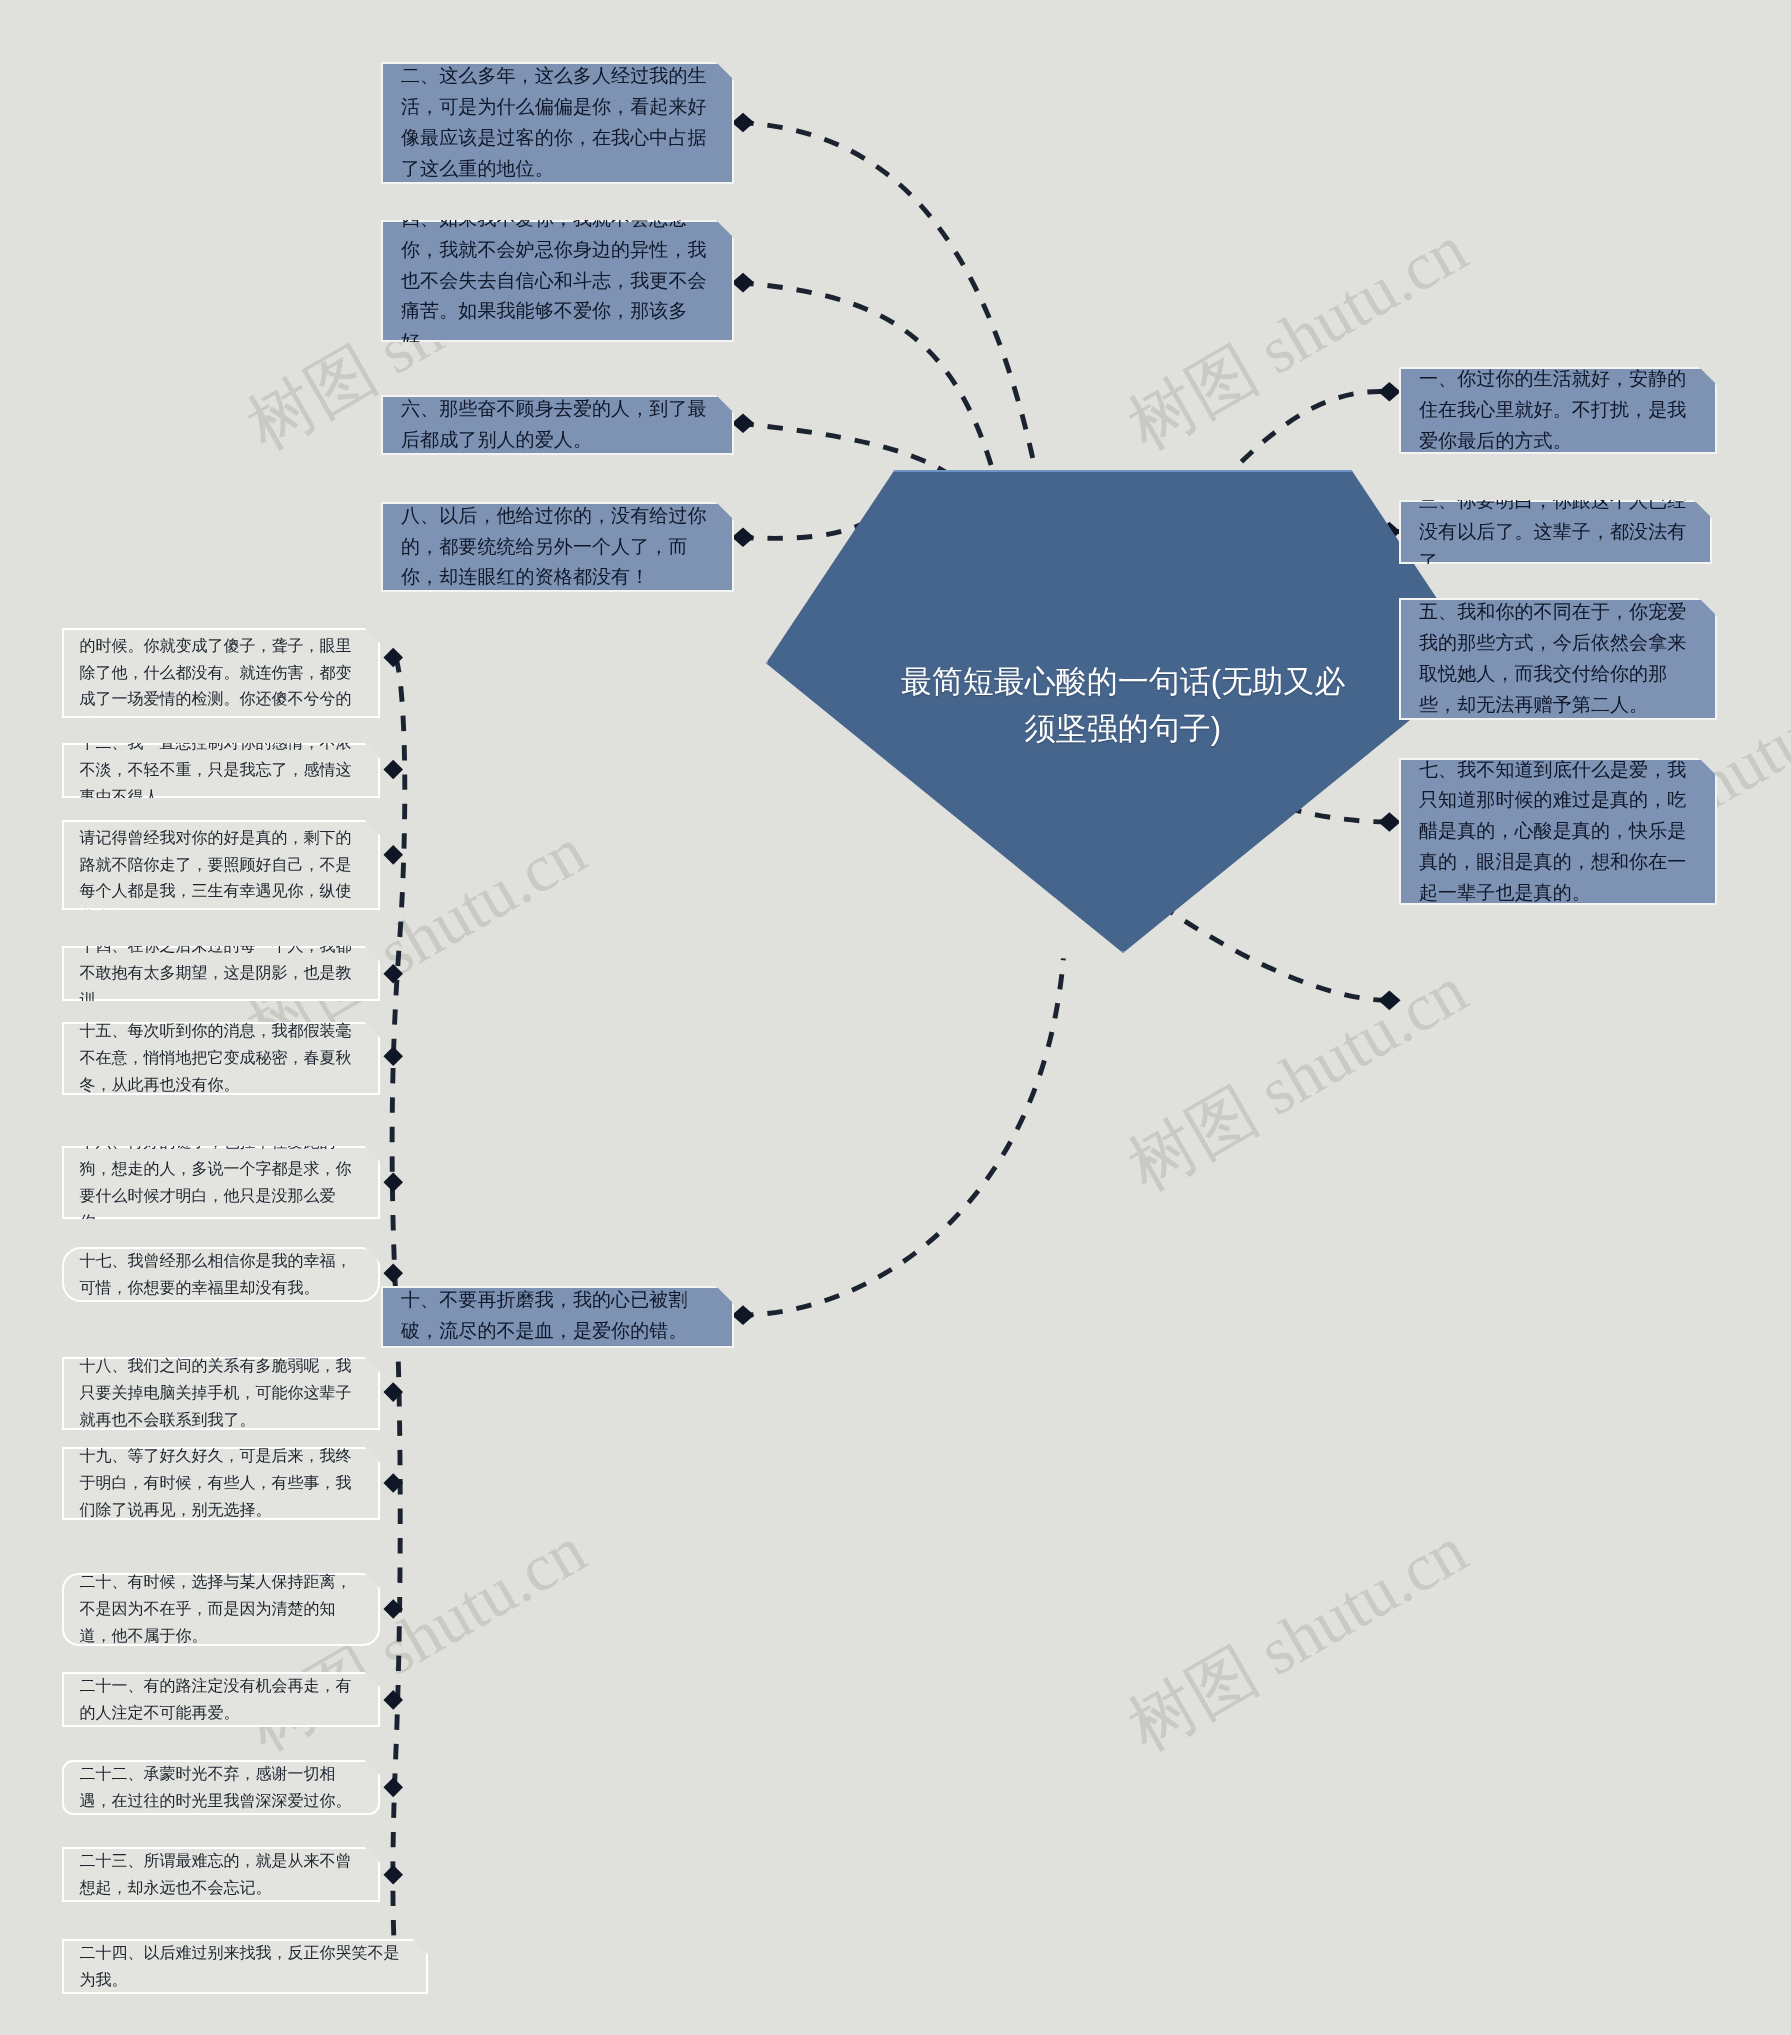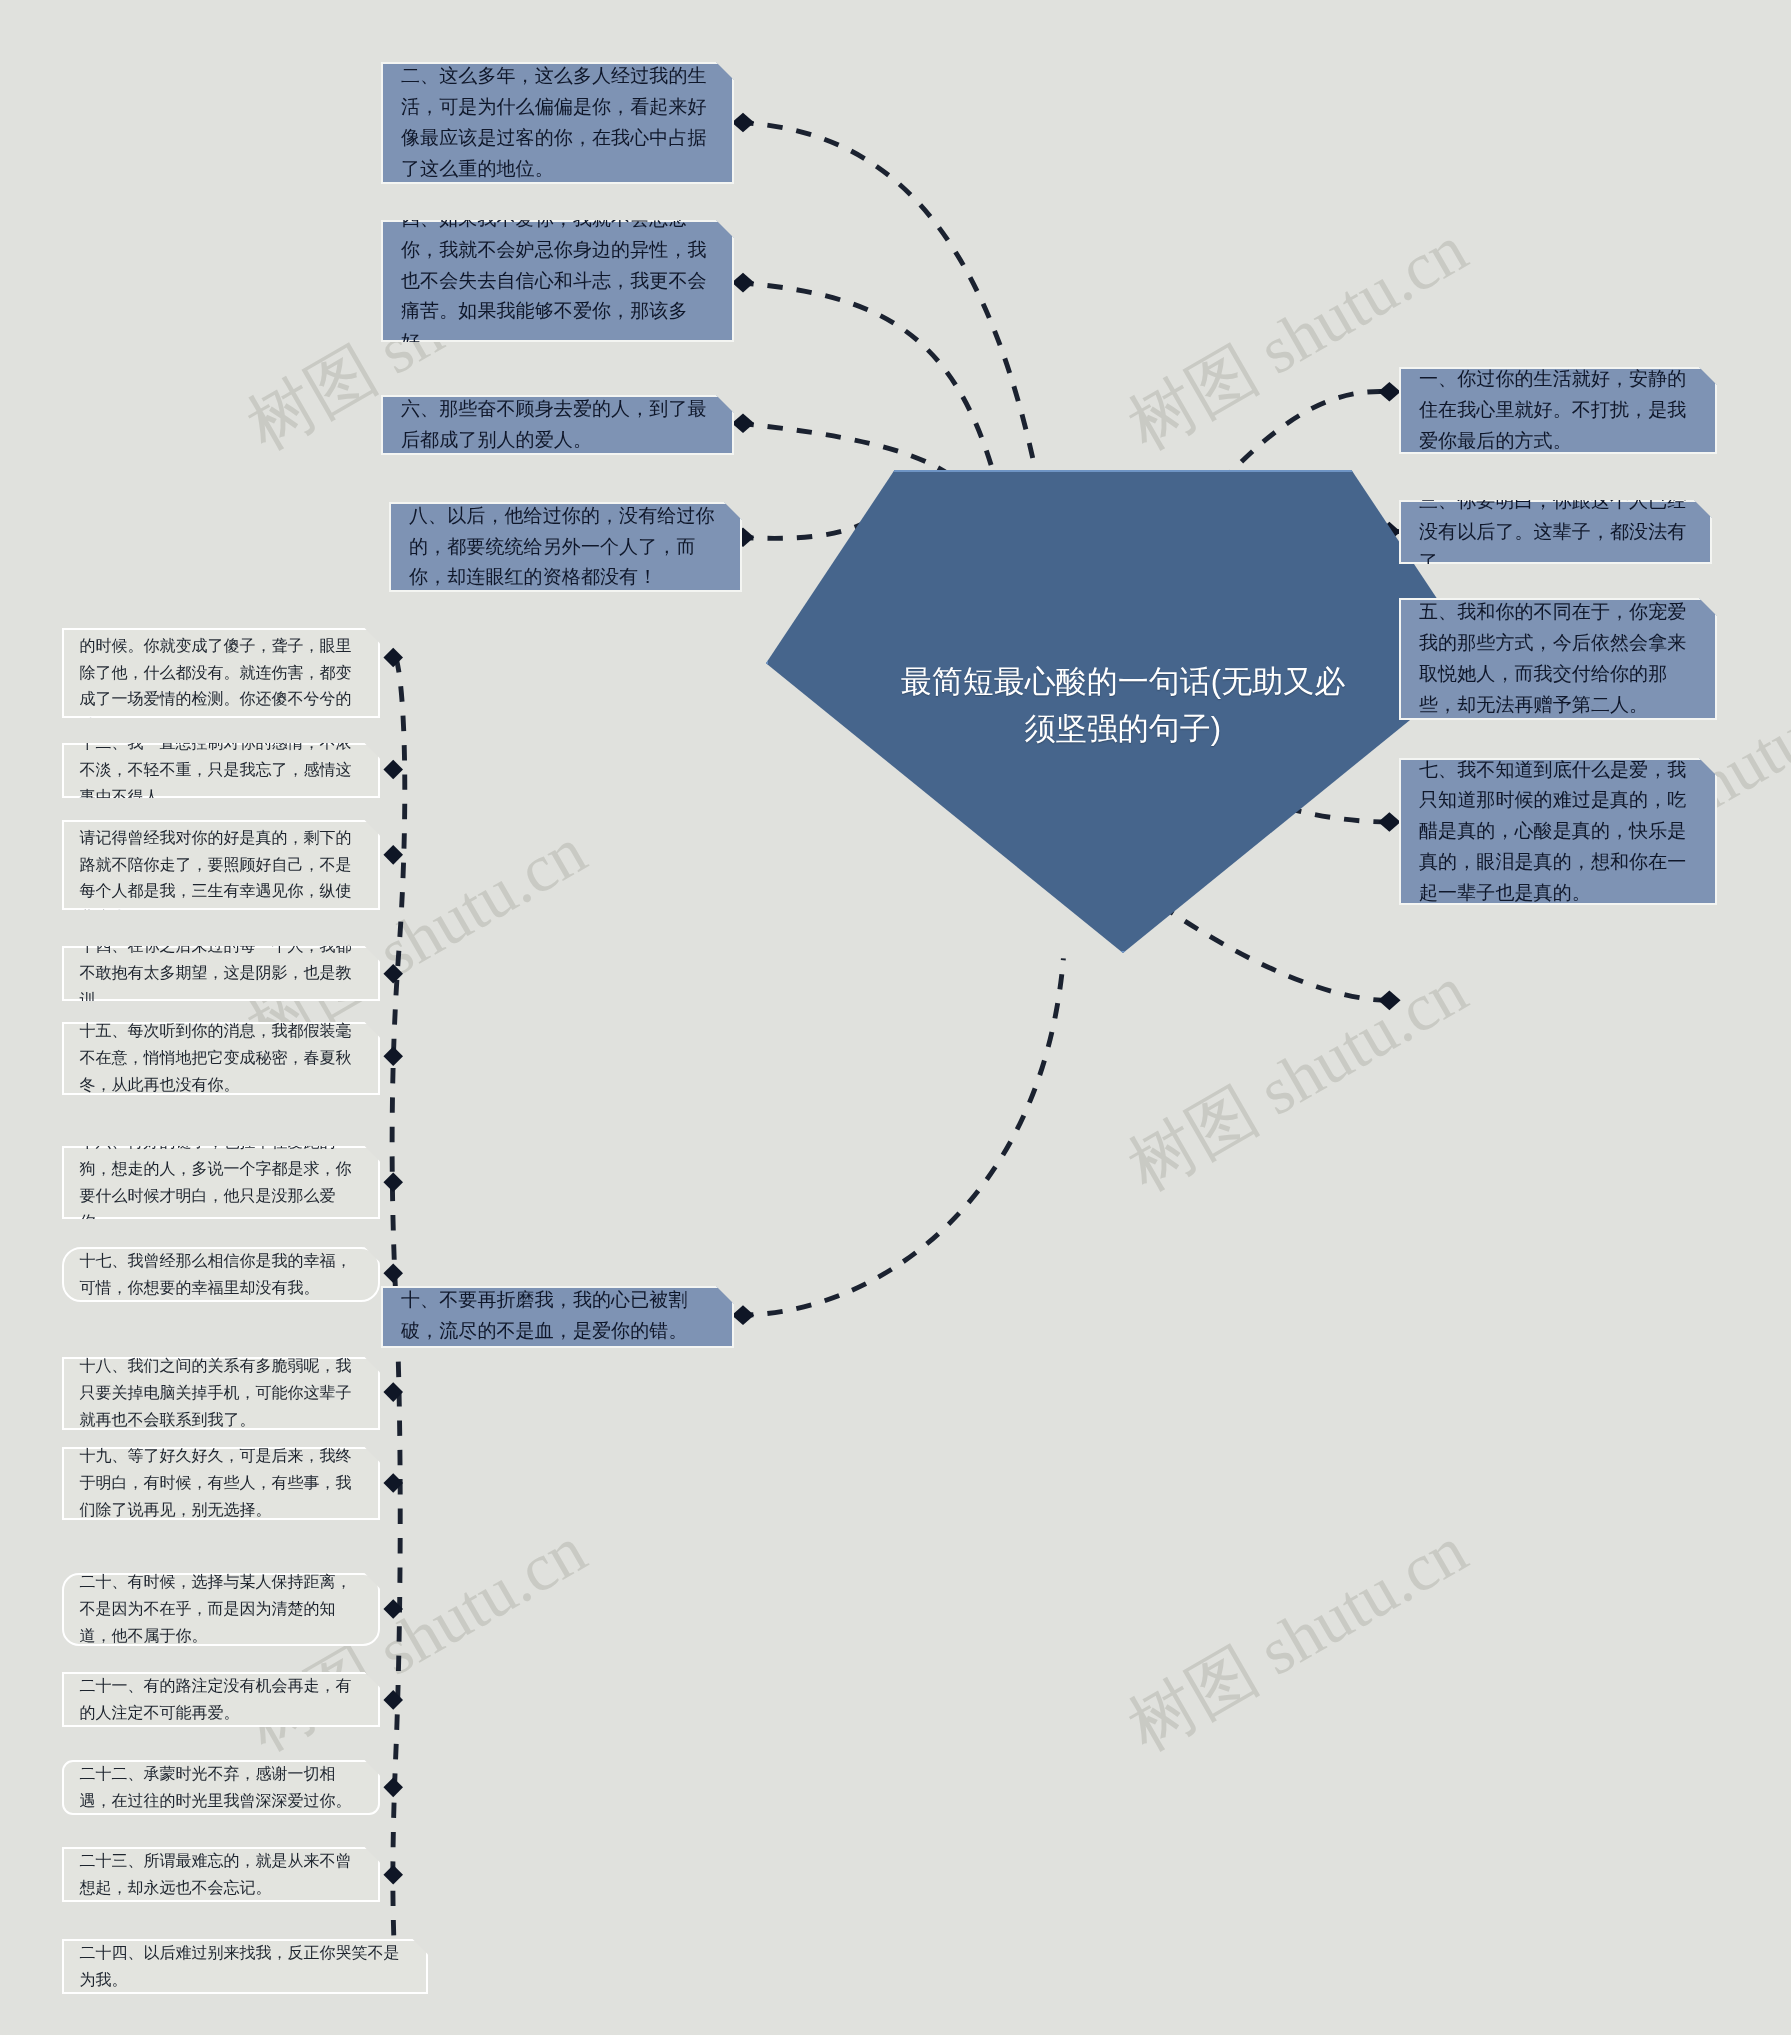--- a/index.html
+++ b/index.html
@@ -156,21 +156,21 @@
   </div>
 
   <div class="node-blue" style="left:381px;top:220px;width:353px;height:122px;">
     <span>四、如果我不爱你，我就不会思念你，我就不会妒忌你身边的异性，我也不会失去自信心和斗志，我更不会痛苦。如果我能够不爱你，那该多好。</span>
   </div>
 
   <div class="node-blue" style="left:381px;top:395px;width:353px;height:60px;">
     <span>六、那些奋不顾身去爱的人，到了最后都成了别人的爱人。</span>
   </div>
 
-  <div class="node-blue" style="left:381px;top:502px;width:353px;height:90px;margin-left:8px;">
+  <div class="node-blue" style="left:381px;top:502px;width:353px;height:90px;">
     <span>八、以后，他给过你的，没有给过你的，都要统统给另外一个人了，而你，却连眼红的资格都没有！</span>
   </div>
 
   <div class="node-blue" style="left:381px;top:1286px;width:353px;height:62px;font-family:Liberation Mono, monospace;">
     <span>十、不要再折磨我，我的心已被割破，流尽的不是血，是爱你的错。</span>
   </div>
 
   <div class="node-blue" style="left:1399px;top:367px;width:318px;height:87px;">
     <span>一、你过你的生活就好，安静的住在我心里就好。不打扰，是我爱你最后的方式。</span>
   </div>

